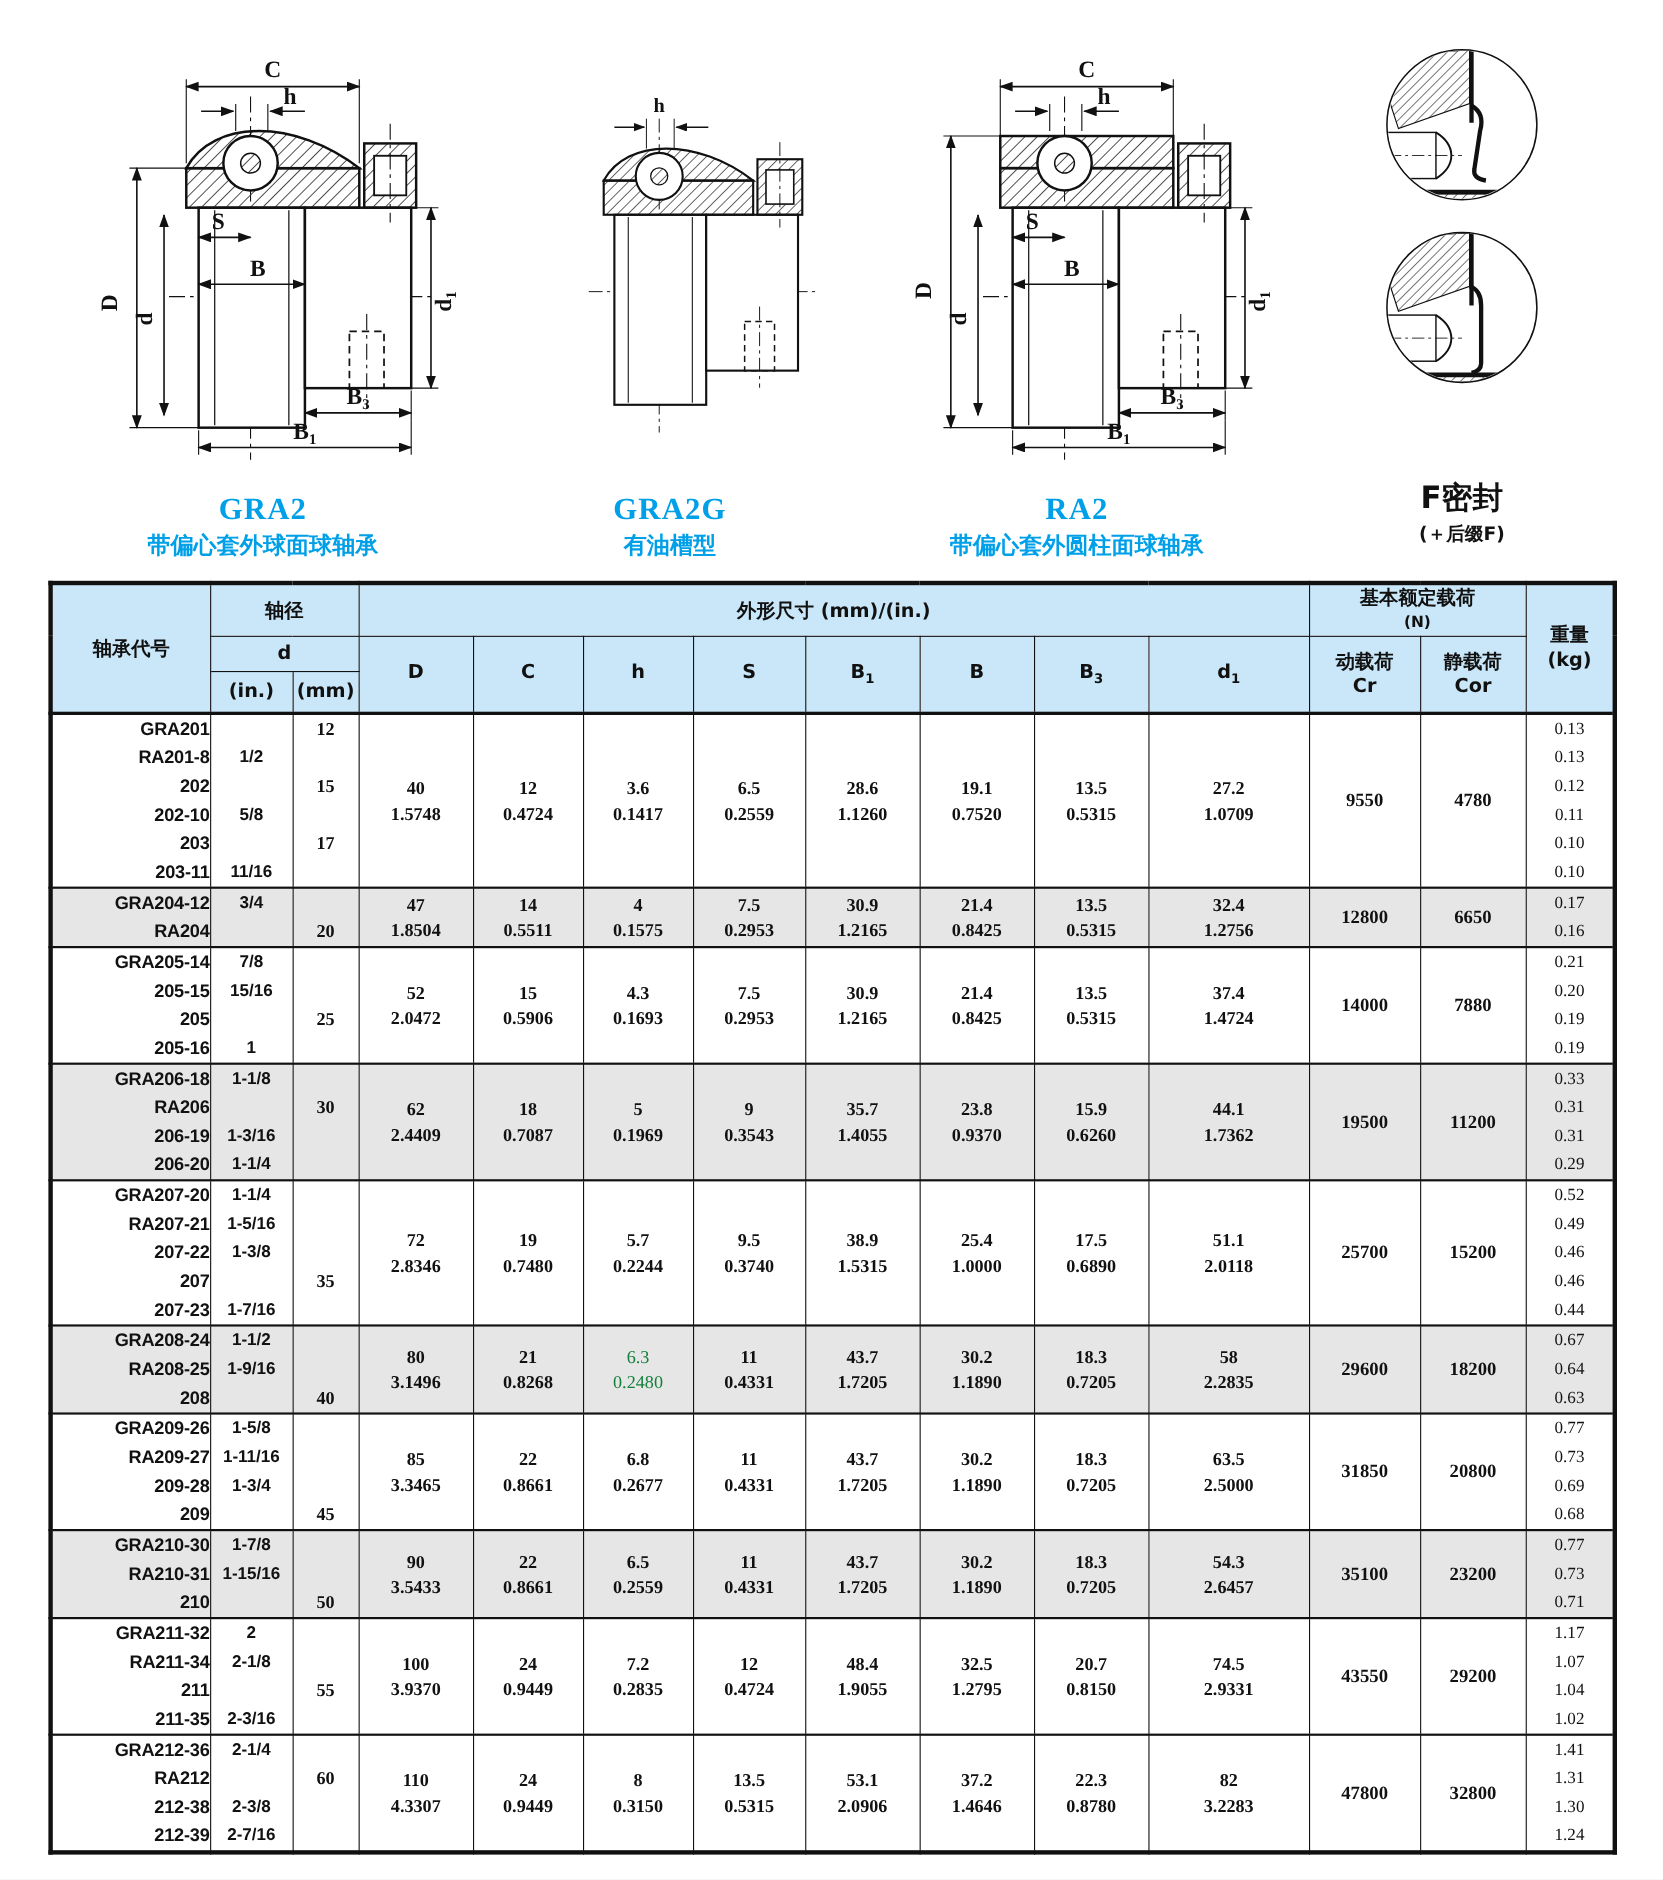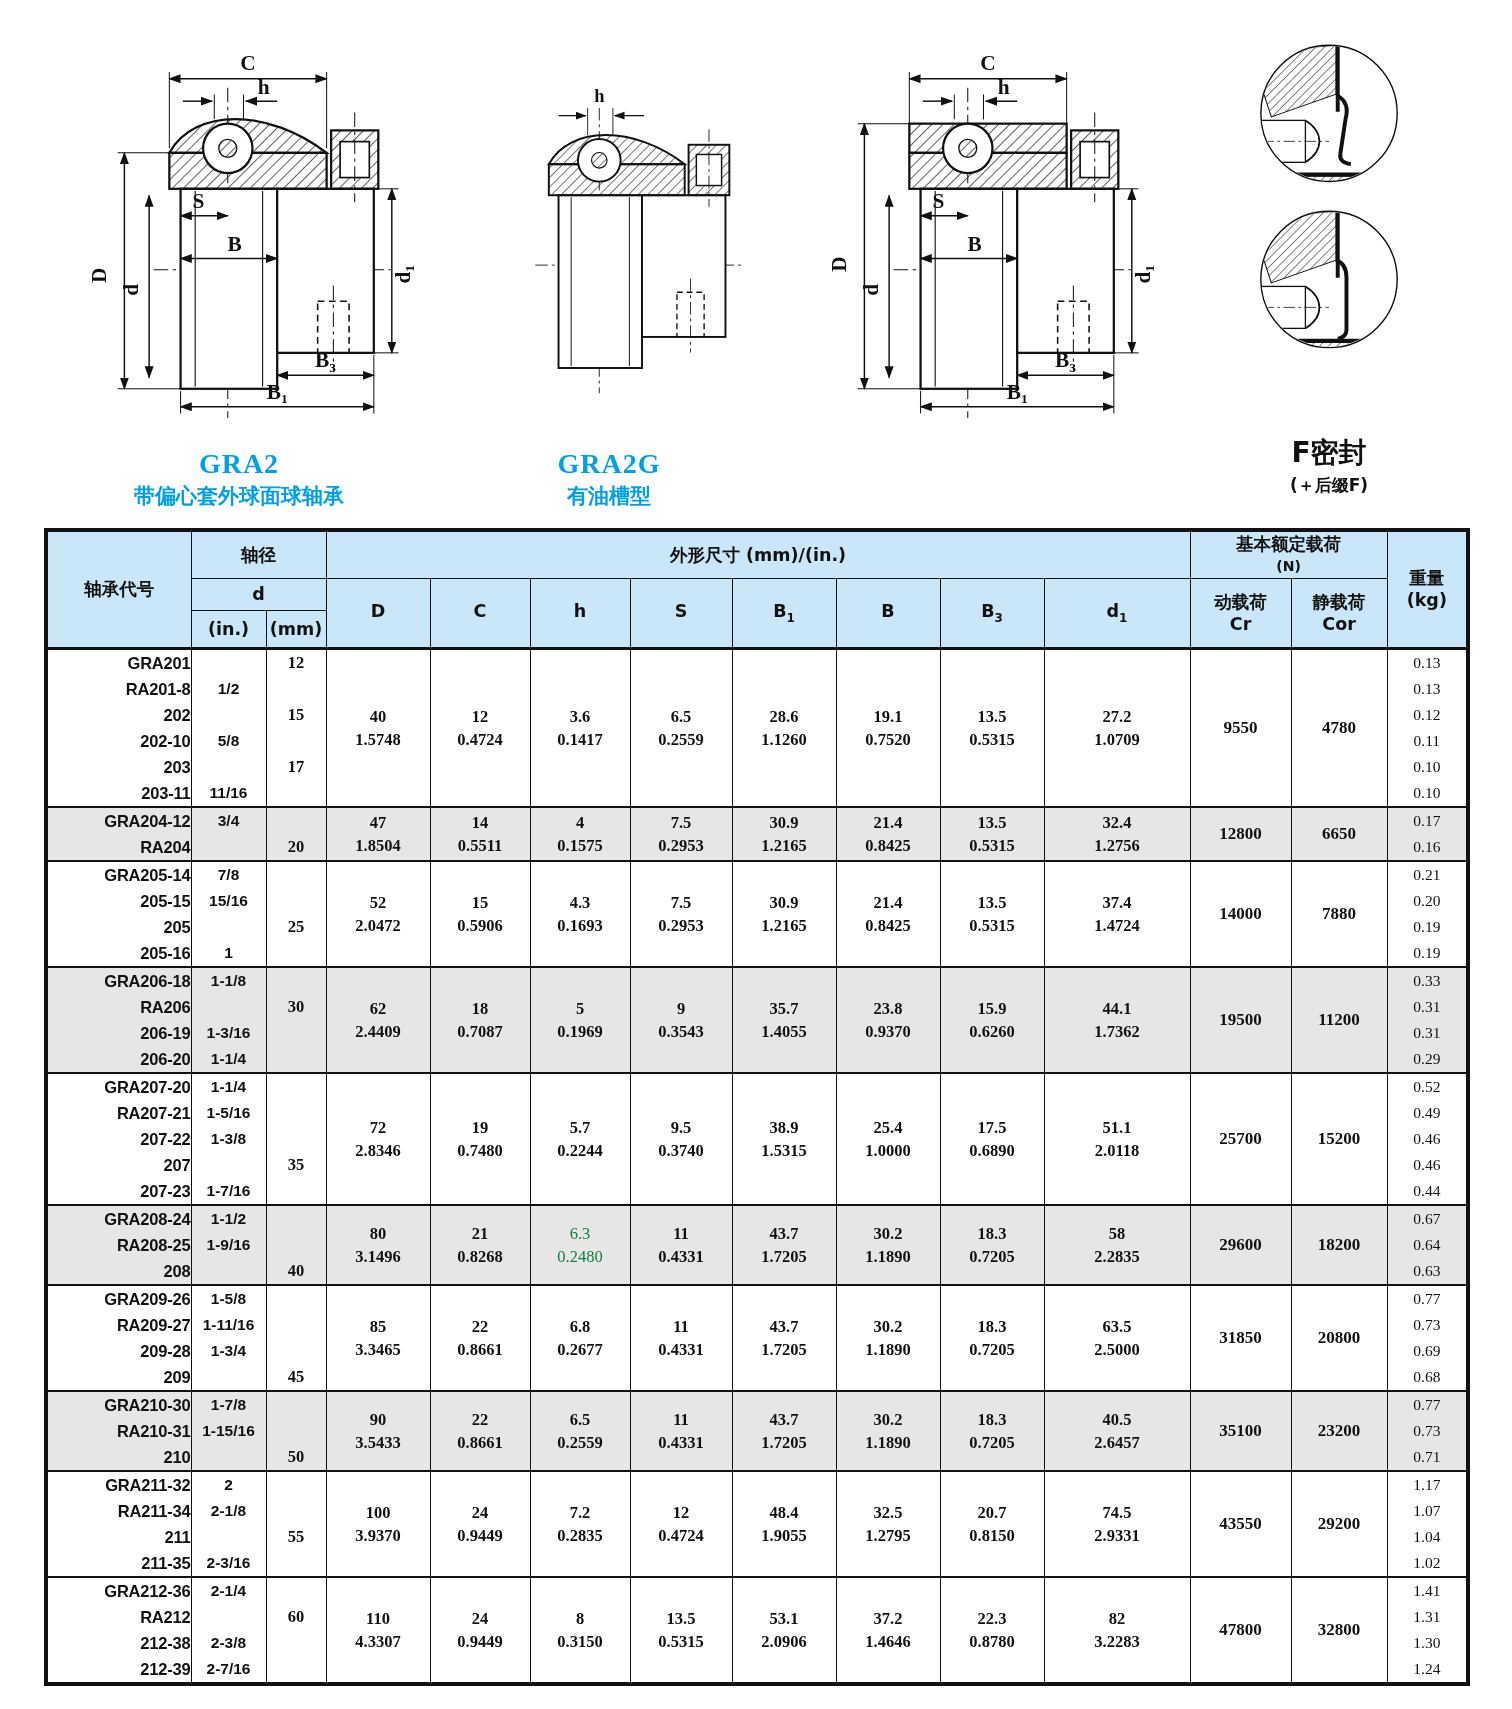--- a/index.html
+++ b/index.html
@@ -176,20 +176,24 @@
         <text class="dimlab" x="322" y="204" text-anchor="middle" transform="rotate(-90 322 204)"><tspan>d</tspan><tspan class="hsub" dy="4">1</tspan></text>
         <line class="ext" x1="204" y1="276" x2="204" y2="300"></line>
           <line class="ext" x1="290" y1="276" x2="290" y2="300"></line>
         <line class="dim" x1="204" y1="294" x2="290" y2="294"></line>
         <text class="dimlab" x="247" y="287" text-anchor="middle"><tspan>B</tspan><tspan class="hsub" dy="4">3</tspan></text>
         <line class="ext" x1="118" y1="308" x2="118" y2="328"></line>
           <line class="ext" x1="290" y1="300" x2="290" y2="328"></line>
         <line class="dim" x1="118" y1="322" x2="290" y2="322"></line>
         <text class="dimlab" x="204" y="315" text-anchor="middle"><tspan>B</tspan><tspan class="hsub" dy="4">1</tspan></text>
       </svg>
+      <div class="fig-caption">
+        <div class="fig-code">RA2</div>
+        <div class="fig-name">带偏心套外圆柱面球轴承</div>
+      </div>
     </div>
 
     <div class="fig">
       <svg width="290" height="402" viewBox="0 0 300 460">
         <defs>
           <clipPath id="sc1">
               <circle cx="150" cy="100" r="77"></circle>
             </clipPath>
           <clipPath id="sc2">
               <circle cx="150" cy="290" r="77"></circle>
@@ -871,21 +875,21 @@
               </div>
             </td>
             <td class="dimv">
               <div class="pair">
                 <div>18.3</div>
                 <div>0.7205</div>
               </div>
             </td>
             <td class="dimv sep">
               <div class="pair">
-                <div>40.5</div>
+                <div>54.3</div>
                 <div>2.6457</div>
               </div>
             </td>
             <td class="load">35100</td>
             <td class="load sep">23200</td>
             <td class="kg">
               <div class="ln">0.77</div>
               <div class="ln">0.73</div>
               <div class="ln">0.71</div>
             </td>

